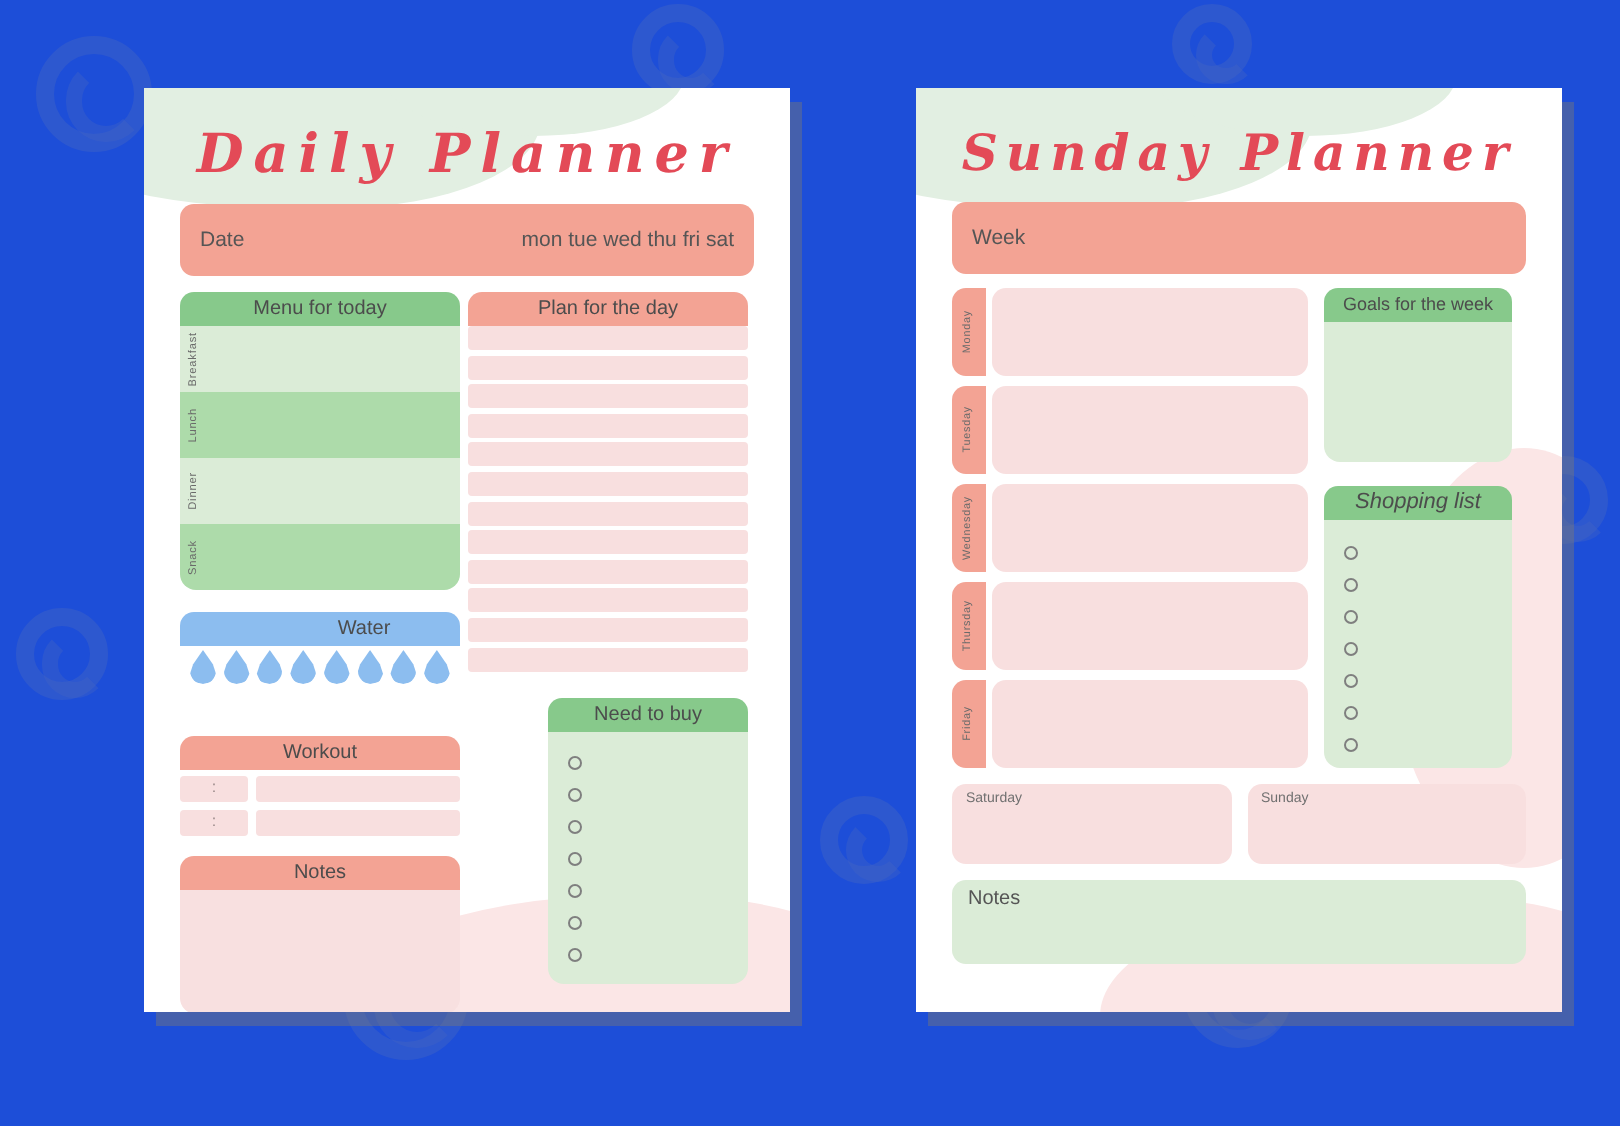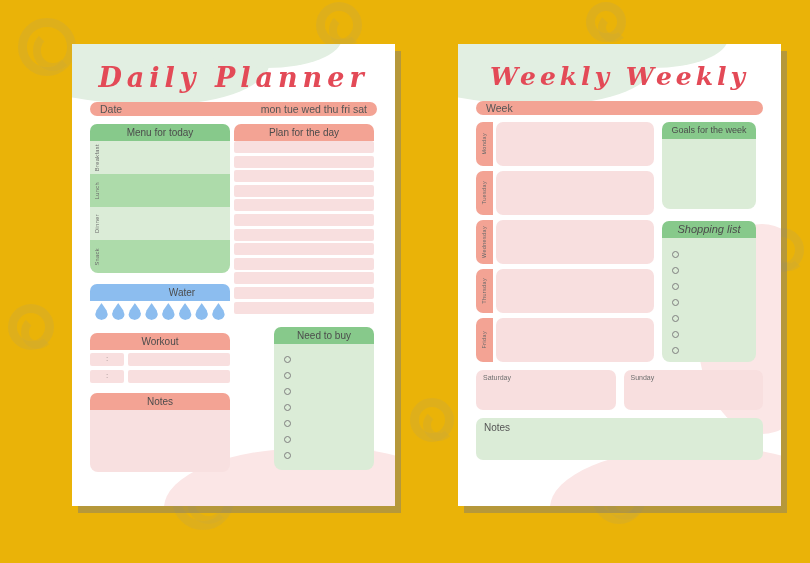--- a/index.html
+++ b/index.html
@@ -2,21 +2,21 @@
 <html><head>
 <meta charset="utf-8">
 <style>
   * { box-sizing: border-box; margin: 0; padding: 0; }
   html, body {
     width: 810px; height: 563px;
     overflow: hidden;
     background: #d5e7ec;
     font-family: "Liberation Sans", sans-serif;
   }
-  #stage { position: relative; width: 810px; height: 563px; background: #eab308; }
+  #stage { position: relative; width: 810px; height: 563px; background: #1d4ed8; }
 
   
   .wm { position: absolute; border-radius: 50%; opacity: .30; pointer-events:none; }
   .wm .ring {
     width: 100%; height: 100%; border-radius: 50%;
     border: 9px solid rgba(150,150,150,.45);
     position: relative;
   }
   .wm .ring:after {
     content:""; position:absolute; left: 14%; top: 8%;
@@ -60,21 +60,21 @@
     letter-spacing: 5px;
     font-size: 27px;
     padding-top: 18px;
   }
   #sheet-weekly .page-title { font-size: 25px; letter-spacing: 4px; }
 
   .content { position: relative; z-index: 5; padding: 0 18px; }
 
   
   .bar {
-    border-radius: 7px; height: 14px;
+    border-radius: 7px; height: 36px;
     display: flex; align-items: center; justify-content: space-between;
     padding: 0 10px; font-size: 10.5px; color: #555;
   }
   .bar.salmon { background: #f3a394; }
   .hdr {
     border-radius: 7px 7px 0 0; height: 17px; line-height: 17px;
     text-align: center; font-size: 10px; color: #4c4c4c;
   }
   .hdr.green  { background: #87c98b; }
   .hdr.salmon { background: #f3a394; }
@@ -227,21 +227,21 @@
                 <div class="drop"></div>
                 <div class="drop"></div>
                 <div class="drop"></div>
                 <div class="drop"></div>
                 <div class="drop"></div>
                 <div class="drop"></div>
                 <div class="drop"></div>
               </div>
           </div>
 
-          <div style="margin-top:13px;">
+          <div style="margin-top:26px;">
             <div class="hdr salmon">Workout</div>
             <div class="workout-rows" id="workout-rows">
                 <div class="workout-row">
                   <div class="wo-time">:</div>
                   <div class="wo-act"></div>
                 </div>
                 <div class="workout-row">
                   <div class="wo-time">:</div>
                   <div class="wo-act"></div>
                 </div>
@@ -305,21 +305,21 @@
       </div>
     </div>
   </div>
 
   <div class="sheet" id="sheet-weekly">
     <div class="blob-green"></div>
     <div class="blob-green2"></div>
     <div class="blob-pink"></div>
     <div class="blob-pink2"></div>
 
-    <div class="page-title">Weekly Weekly</div>
+    <div class="page-title">Sunday Planner</div>
 
     <div class="content">
 
       <div class="bar salmon" style="margin-top:10px;">
         <span>Week</span>
         <span></span>
       </div>
 
       <div class="week-main">
 

